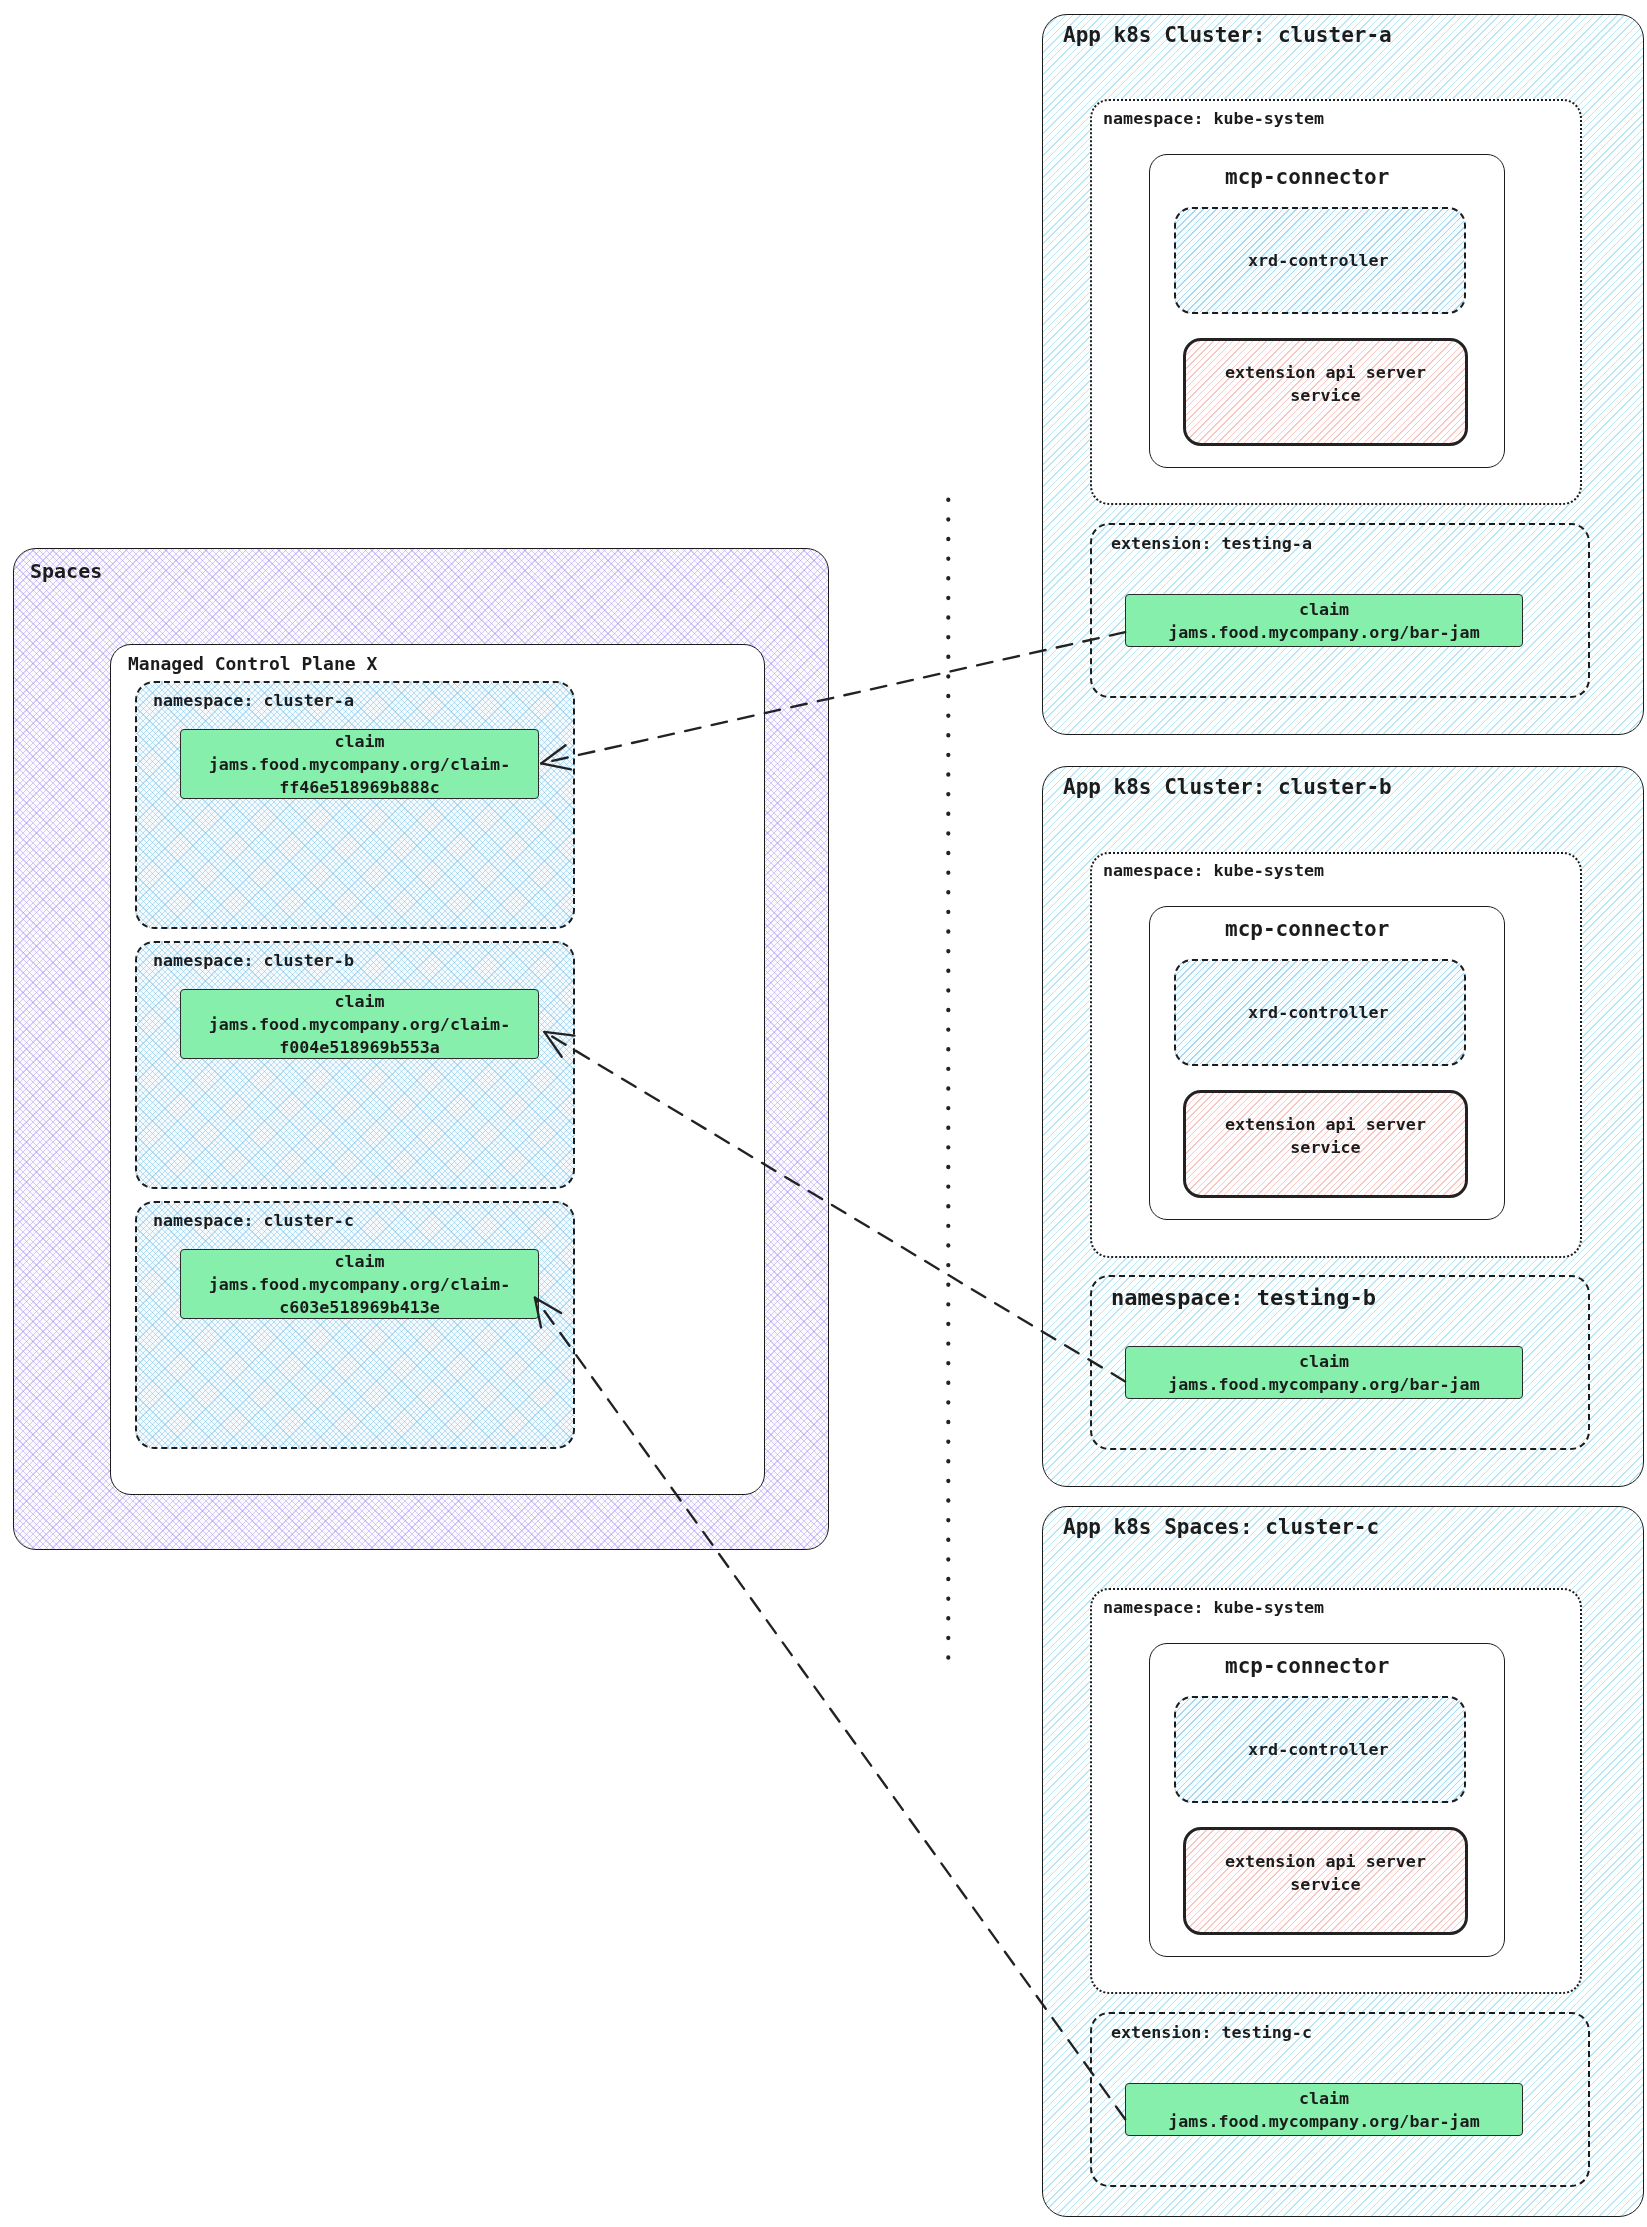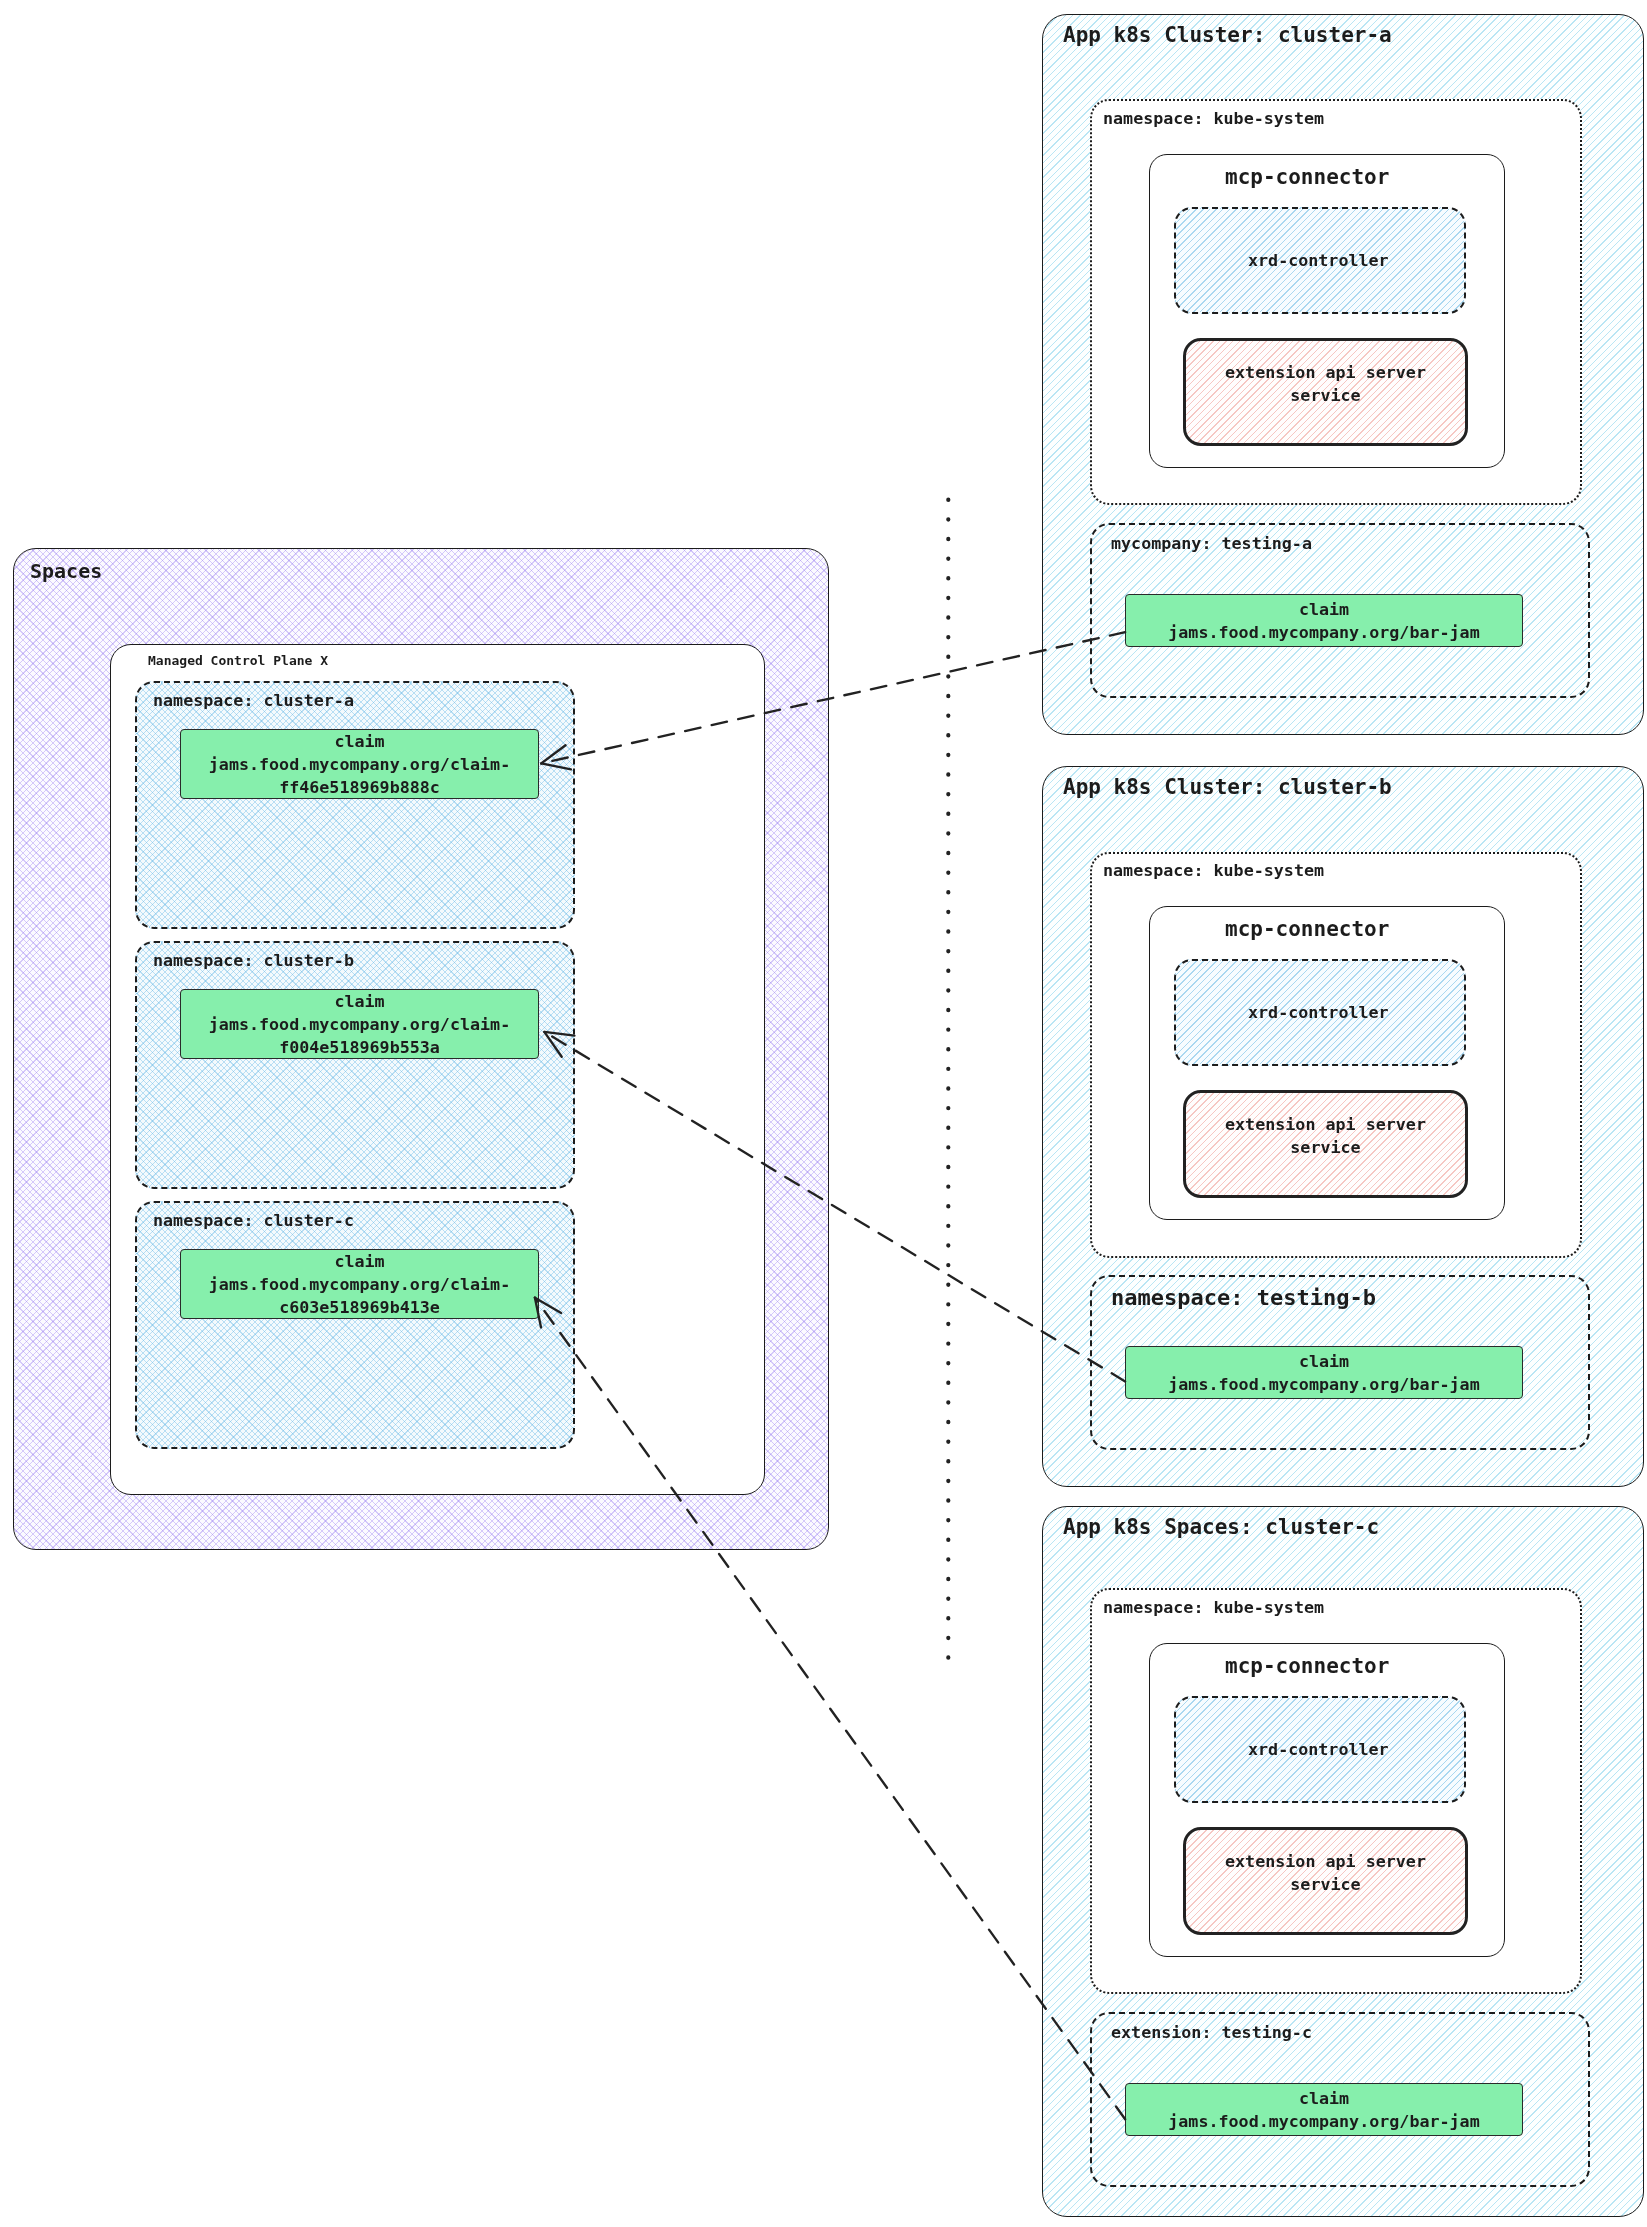--- a/index.html
+++ b/index.html
@@ -56,21 +56,21 @@
 </style>
 </head>
 <body>
 
 <div id="canvas">
 
   <div class="abs hatch-purple box-solid" style="left:13px;top:548px;width:816px;height:1002px;"></div>
   <div class="lbl" style="left:30px;top:559px;font-size:20px;">Spaces</div>
 
   <div class="abs box-solid" style="left:110px;top:644px;width:655px;height:851px;border-radius:21px;background:#ffffff;"></div>
-  <div class="lbl" style="left:128px;top:653px;font-size:13px;margin-left:20px;">Managed Control Plane X</div>
+  <div class="lbl" style="left:128px;top:653px;font-size:18px;">Managed Control Plane X</div>
 
   <div class="abs hatch-blue-cross box-dashed" style="left:135px;top:681px;width:440px;height:248px;"></div>
   <div class="lbl" style="left:153px;top:690px;font-size:16.7px;">namespace: cluster-a</div>
   <div class="abs box-solid-sm" style="left:180px;top:729px;width:359px;height:70px;">
     <div class="claim-text" style="top:0px;">
       <div class="claim-line">claim</div>
       <div class="claim-line">jams.food.mycompany.org/claim-</div>
       <div class="claim-line">ff46e518969b888c</div>
     </div>
   </div>
@@ -108,21 +108,21 @@
   <div class="lbl" style="left:1248px;top:250px;font-size:16.7px;">xrd-controller</div>
 
   <div class="abs stripe-red box-thick" style="left:1183px;top:338px;width:285px;height:108px;">
     <div class="claim-text" style="top:20px;">
       <div class="claim-line">extension api server</div>
       <div class="claim-line">service</div>
     </div>
   </div>
 
   <div class="abs box-dashed" style="left:1090px;top:523px;width:500px;height:175px;"></div>
-  <div class="lbl" style="left:1111px;top:533px;font-size:16.7px;">mycompany: testing-a</div>
+  <div class="lbl" style="left:1111px;top:533px;font-size:16.7px;">extension: testing-a</div>
   <div class="abs box-solid-sm" style="left:1125px;top:594px;width:398px;height:53px;">
     <div class="claim-text" style="top:3.1px;">
       <div class="claim-line">claim</div>
       <div class="claim-line">jams.food.mycompany.org/bar-jam</div>
     </div>
   </div>
 
   <div class="abs stripe-cyan box-solid" style="left:1042px;top:766px;width:602px;height:721px;border-radius:25px;"></div>
   <div class="lbl" style="left:1063px;top:775px;font-size:21px;">App k8s Cluster: cluster-b</div>
 

